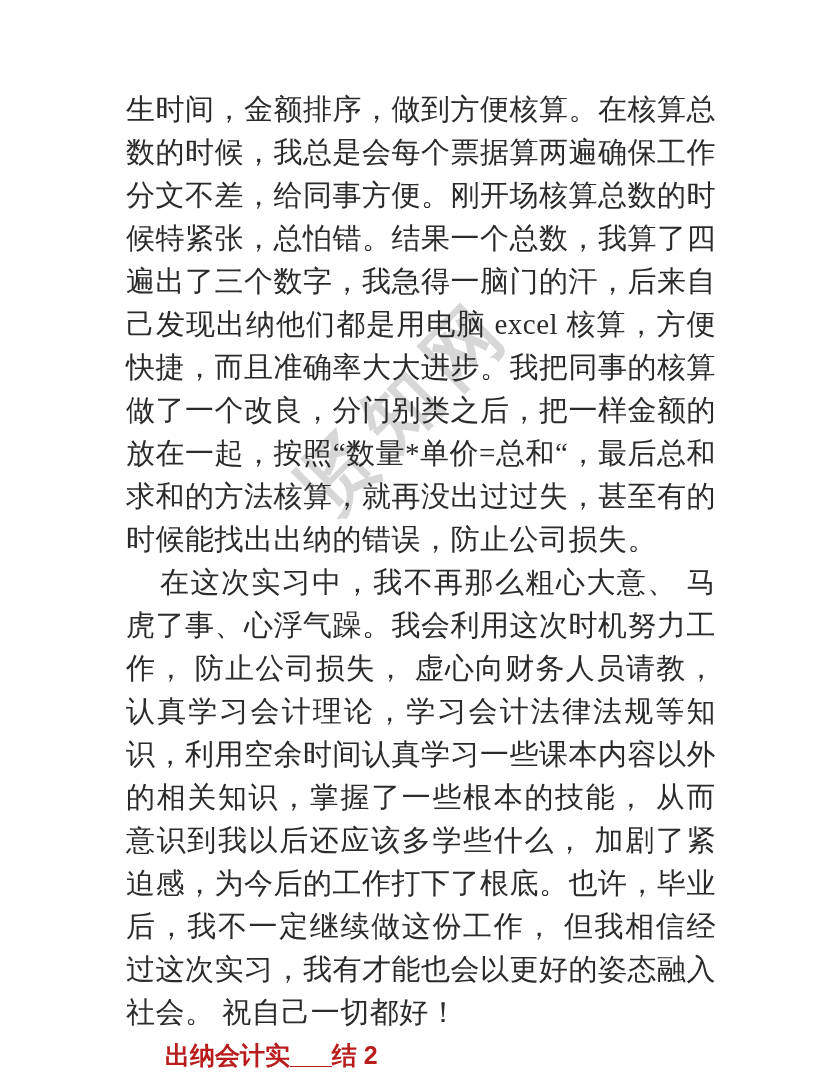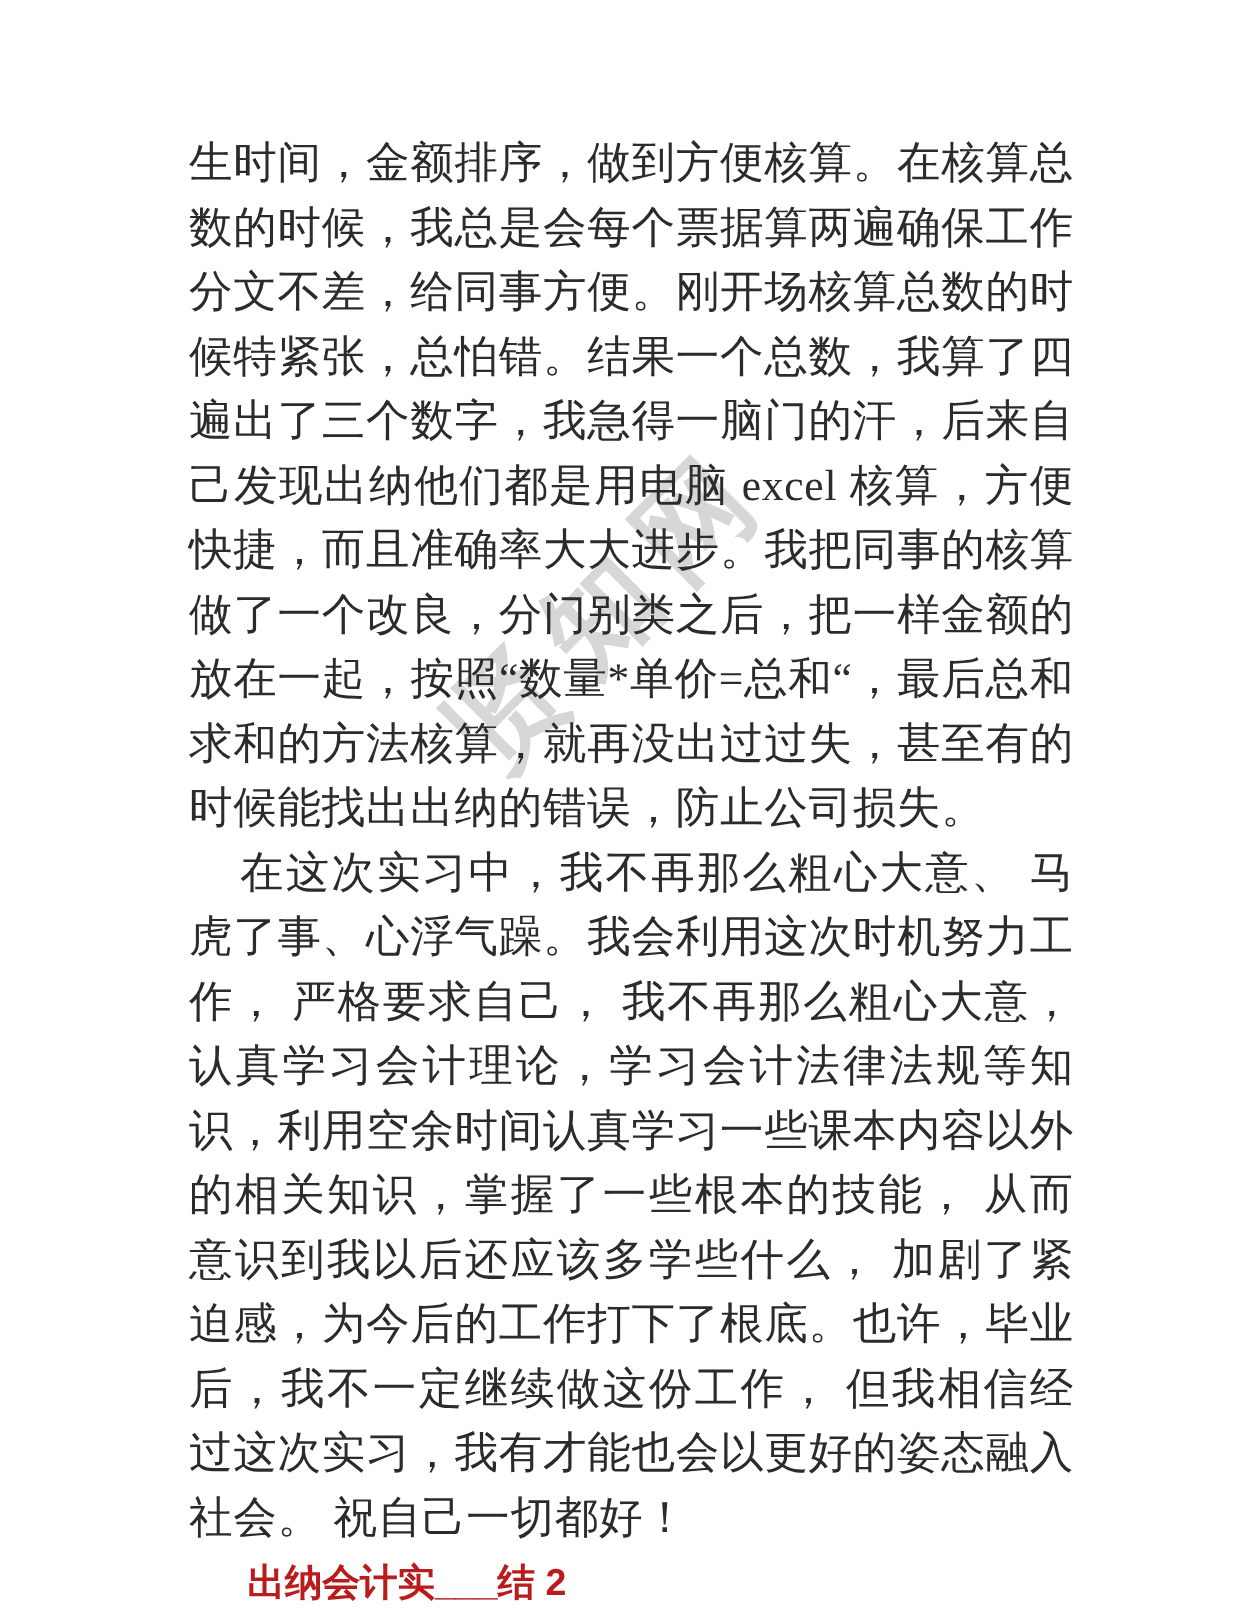--- a/index.html
+++ b/index.html
@@ -62,16 +62,16 @@
     text-indent: 39px;
   }
 </style>
 </head>
 <body>
 
 <div class="page">
   <div class="watermark">贤知网</div>
   <div class="content">
     <p class="para">生时间，金额排序，做到方便核算。在核算总数的时候，我总是会每个票据算两遍确保工作分文不差，给同事方便。刚开场核算总数的时候特紧张，总怕错。结果一个总数，我算了四遍出了三个数字，我急得一脑门的汗，后来自己发现出纳他们都是用电脑 excel 核算，方便快捷，而且准确率大大进步。我把同事的核算做了一个改良，分门别类之后，把一样金额的放在一起，按照“数量*单价=总和“，最后总和求和的方法核算，就再没出过过失，甚至有的时候能找出出纳的错误，防止公司损失。</p>
-    <p class="para indent">在这次实习中，我不再那么粗心大意、 马虎了事、心浮气躁。我会利用这次时机努力工作， 严格要求自己， 我不再那么粗心大意，认真学习会计理论，学习会计法律法规等知识，利用空余时间认真学习一些课本内容以外的相关知识，掌握了一些根本的技能， 从而意识到我以后还应该多学些什么， 加剧了紧迫感，为今后的工作打下了根底。也许，毕业后，我不一定继续做这份工作， 但我相信经过这次实习，我有才能也会以更好的姿态融入社会。 祝自己一切都好！</p>
+    <p class="para indent">在这次实习中，我不再那么粗心大意、 马虎了事、心浮气躁。我会利用这次时机努力工作， 防止公司损失， 虚心向财务人员请教，认真学习会计理论，学习会计法律法规等知识，利用空余时间认真学习一些课本内容以外的相关知识，掌握了一些根本的技能， 从而意识到我以后还应该多学些什么， 加剧了紧迫感，为今后的工作打下了根底。也许，毕业后，我不一定继续做这份工作， 但我相信经过这次实习，我有才能也会以更好的姿态融入社会。 祝自己一切都好！</p>
     <h2 class="heading">出纳会计实___结 2</h2>
   </div>
 </div>
 
 </body></html>

